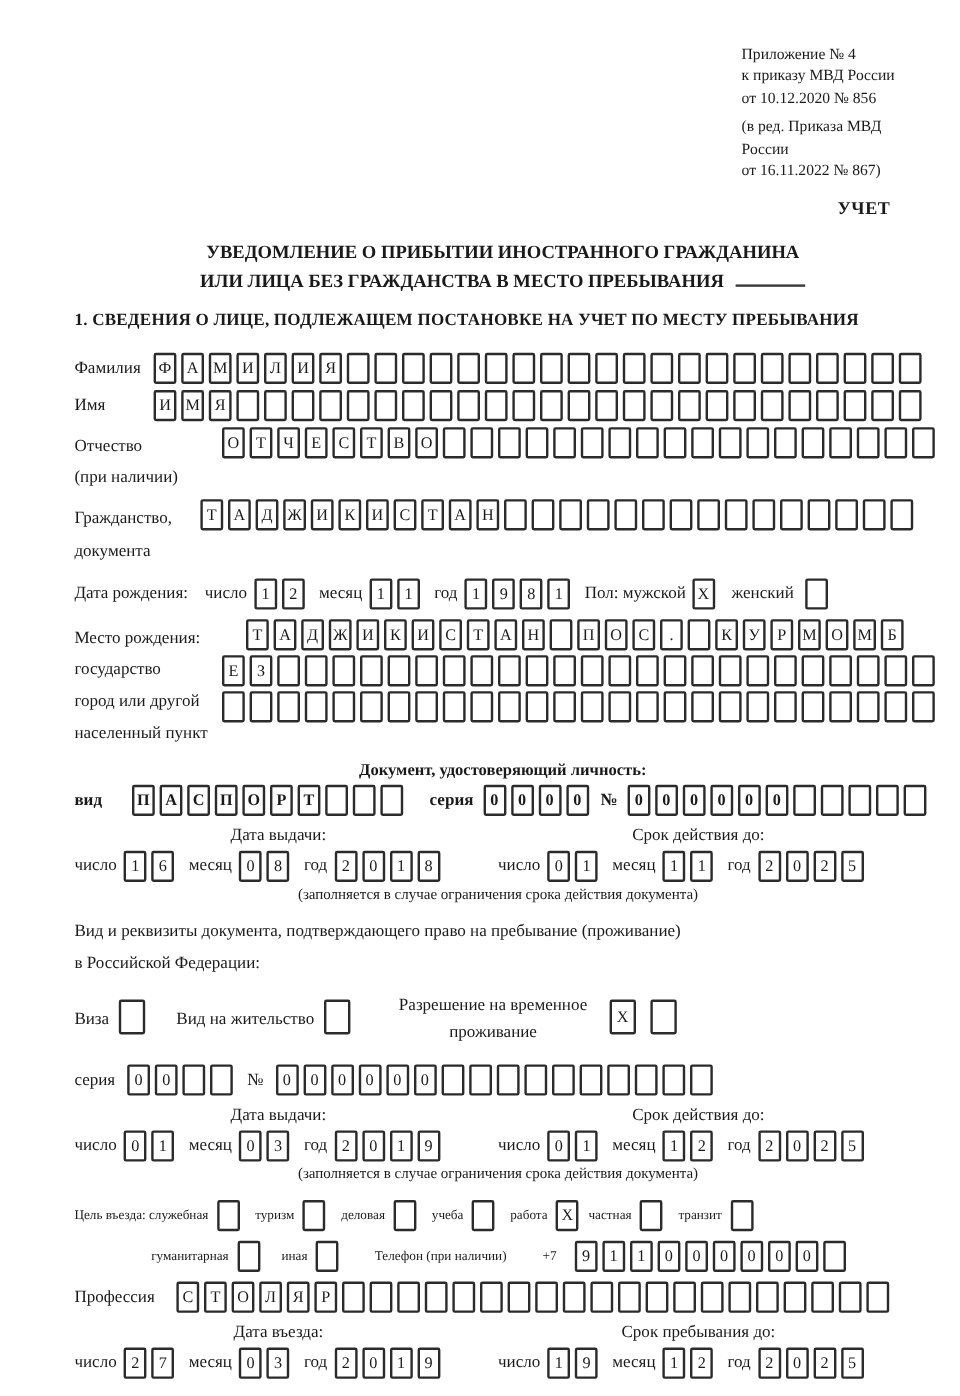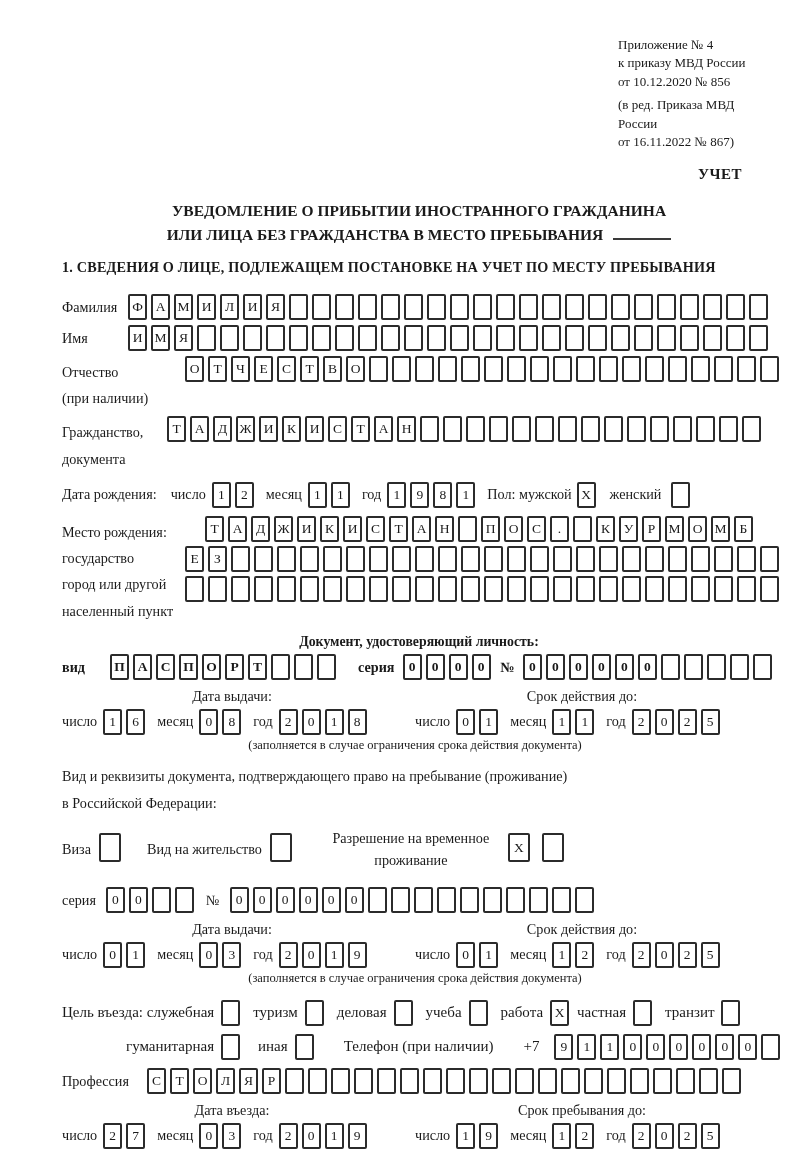--- a/index.html
+++ b/index.html
@@ -60,21 +60,21 @@
 
   
   .opt-row { display:flex; align-items:center; margin-top:6px;font-family:Liberation Serif, serif; }
   .opt-row .cells { margin-left:8px; margin-top:2px; }
   .opt-lbl { font-size:14.2px; padding-top:6px; }
   .opt-block { font-size:14.2px; text-align:center; line-height:1.55; padding-top:4px; }
   .gap14{margin-left:14px;} .gap22{margin-left:22px;} .gap26{margin-left:26px;}
 
   .purpose-row { display:flex; align-items:center; margin-top:14px; flex-wrap:nowrap; }
   .purpose-row .cells { margin-left:7px; margin-right:9px; }
-  .purpose-row .plbl { flex:none; font-size:15px; }
+  .purpose-row .plbl { flex:none; font-size:11px; }
 </style>
 </head>
 <body>
 
 <div class="page">
 
   <div class="appendix">
     <span>Приложение № 4</span>
     <span>к приказу МВД России</span>
     <span>от 10.12.2020 № 856</span>

